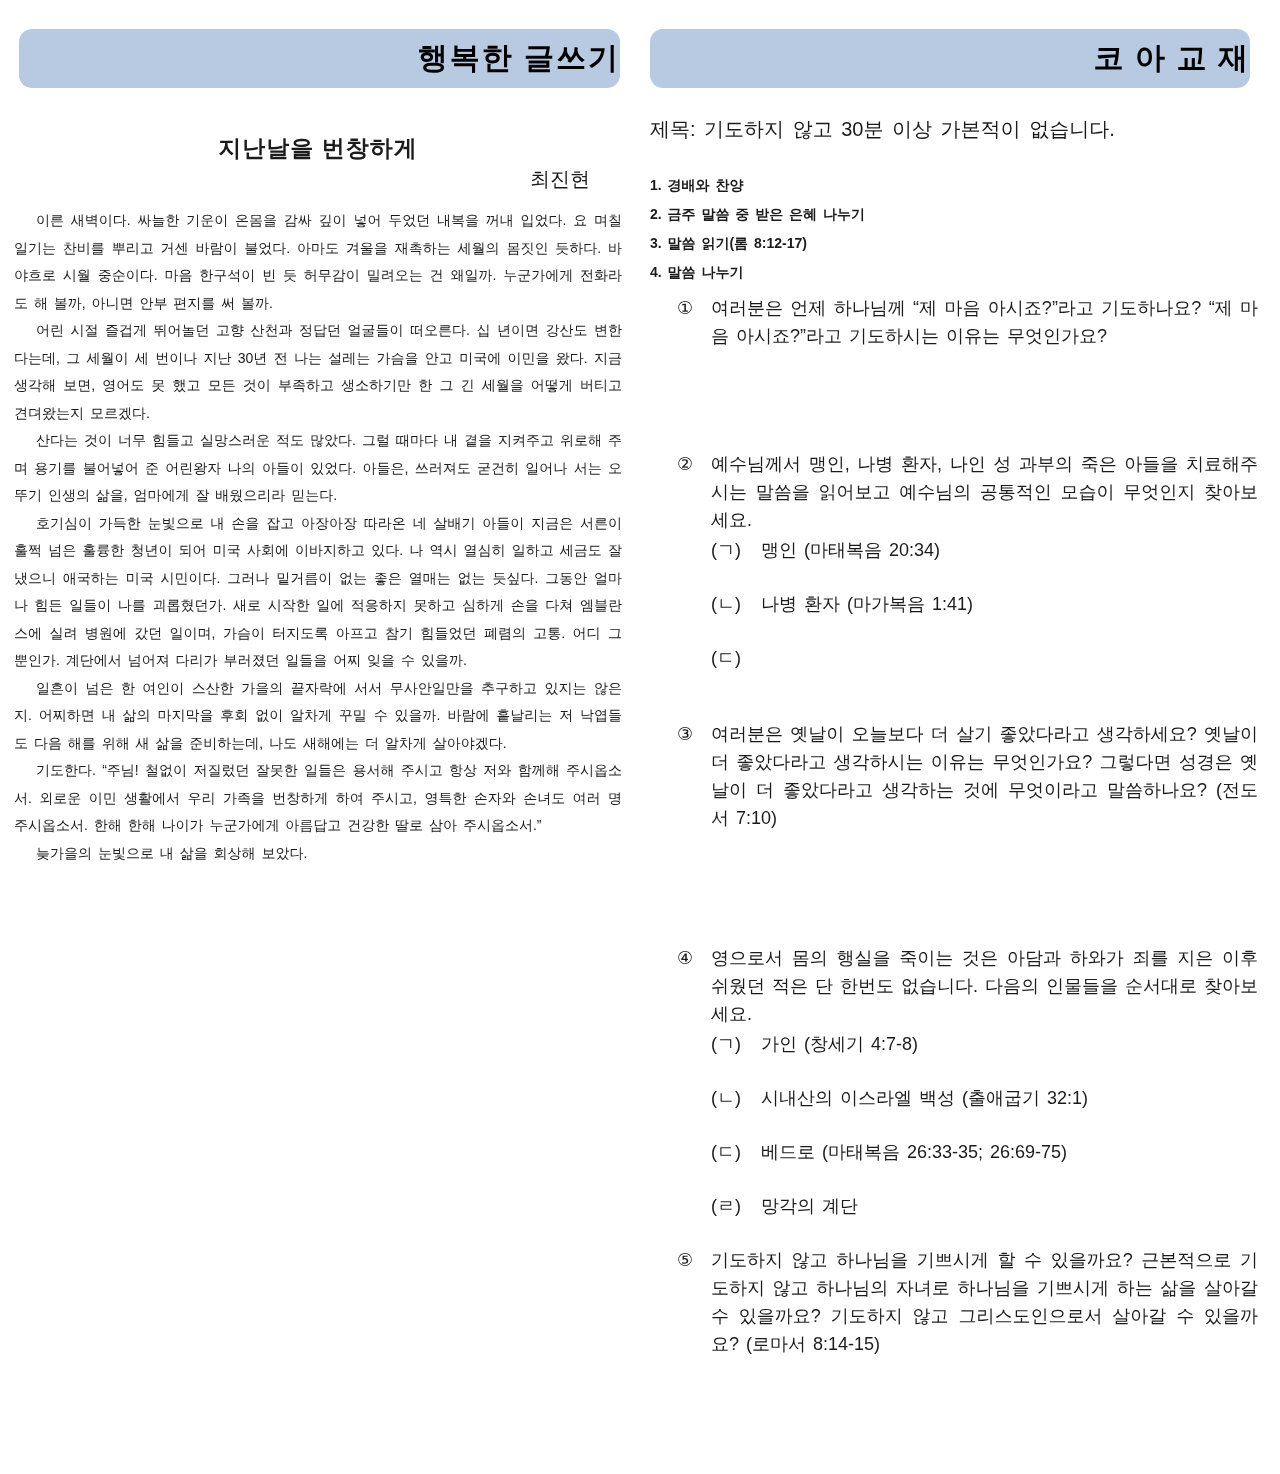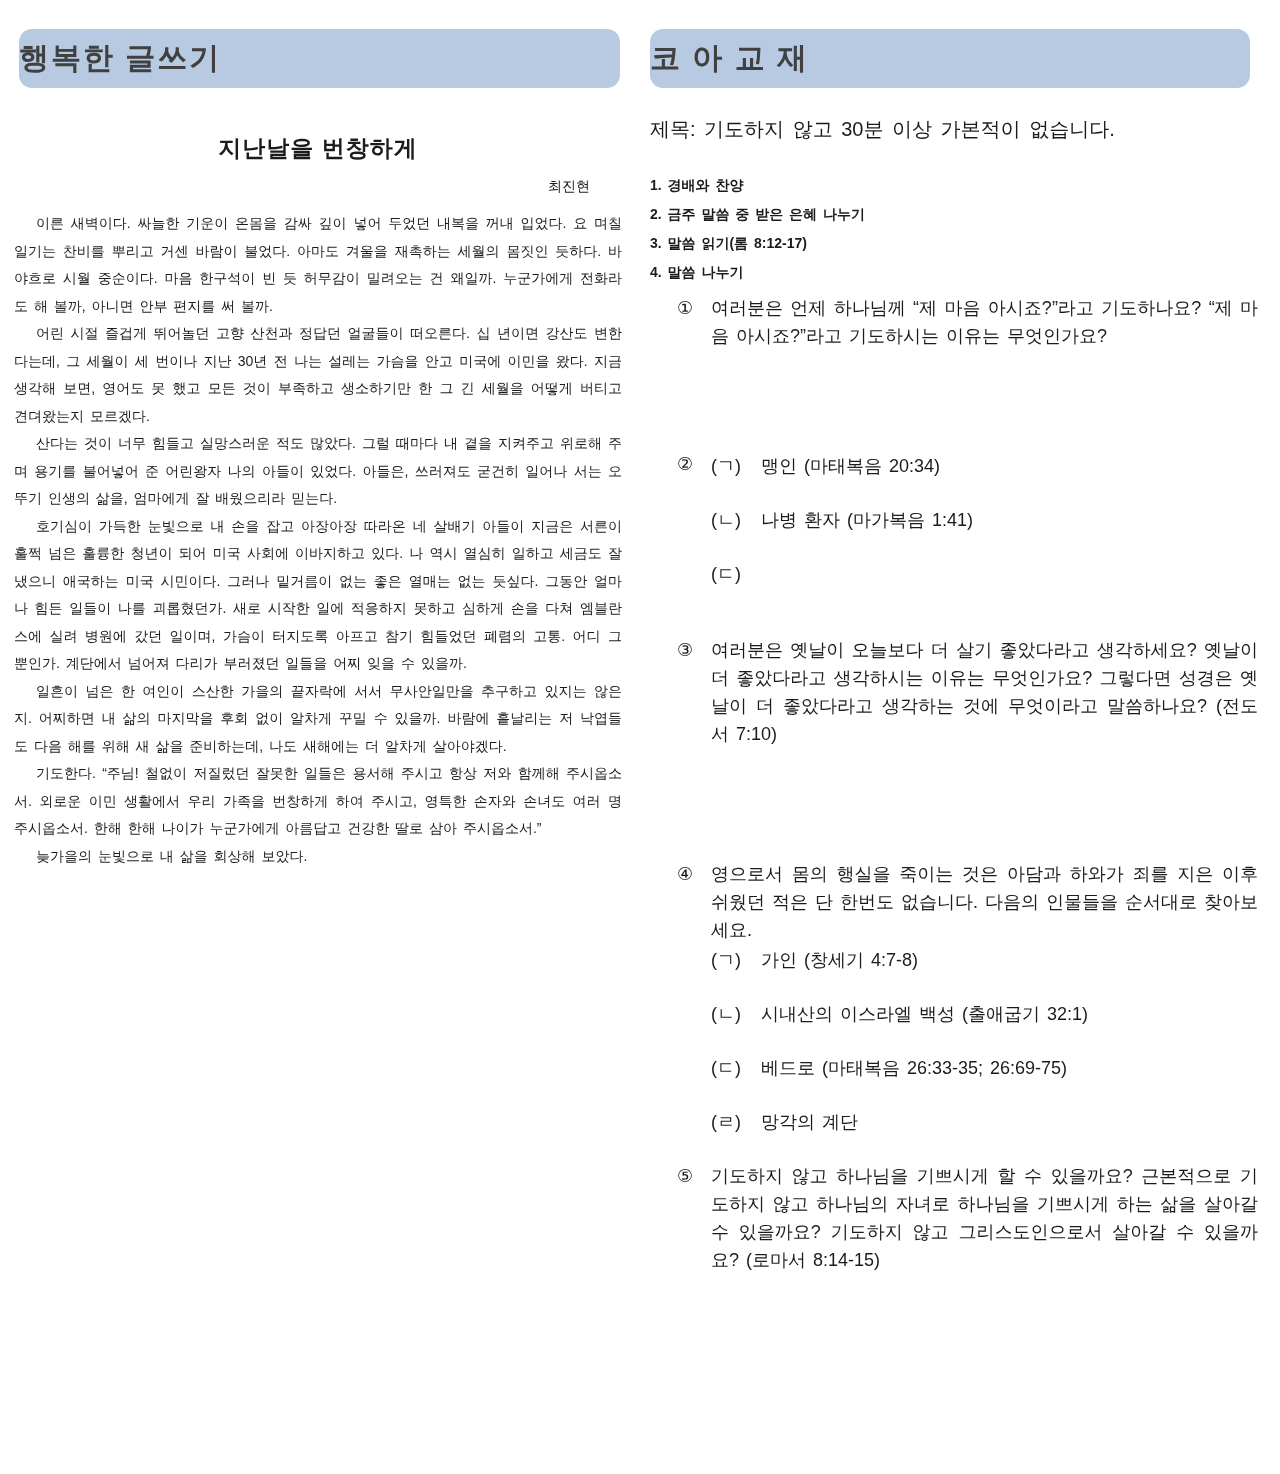--- a/index.html
+++ b/index.html
@@ -19,41 +19,41 @@
   .col { flex: none; }
   .col-left  { width: 608px; margin-left: 14px; }
   .col-right { width: 608px; margin-left: 28px; }
 
   .hdr {
     height: 59px;
     border-radius: 13px;
     background: #b8cae2;
     display: flex;
     align-items: center;
-    justify-content: flex-start;
+    justify-content: flex-end;
     font-weight: bold;
     font-size: 30px;
     letter-spacing: 2px;
-    color: #404040;
+    color: #000000;
   }
   .col-left .hdr { margin-left: 5px; width: 601px; }
-  .col-right .hdr { width: 600px; }
+  .col-right .hdr { width: 600px; font-family: Liberation Serif, serif; }
 
   .essay-title {
     margin: 45px 0 0 0;
     text-align: center;
     font-size: 23px;
     font-weight: bold;
     letter-spacing: 1px;
   }
   .essay-author {
-    margin-top: 14px;
+    margin-top: 2px;
     text-align: right;
     padding-right: 32px;
-    font-size: 14px;
+    font-size: 20px;
   }
   .essay-body {
     margin-top: 14px;
     font-size: 14px;
     line-height: 27.5px;
     text-align: justify;
     word-spacing: 2px;
   }
   .essay-body p {
     margin: 0;
@@ -133,20 +133,21 @@
     <div class="questions">
 
       <div class="q q1">
         <span class="qn">①</span>
         <div class="qb">여러분은 언제 하나님께 “제 마음 아시죠?”라고 기도하나요? “제 마음 아시죠?”라고 기도하시는 이유는 무엇인가요?</div>
       </div>
 
       <div class="q q2">
         <span class="qn">②</span>
         <div class="qb">
+          <div>예수님께서 맹인, 나병 환자, 나인 성 과부의 죽은 아들을 치료해주시는 말씀을 읽어보고 예수님의 공통적인 모습이 무엇인지 찾아보세요.</div>
           <div class="sub sub-first">
             <span class="sm">(ㄱ)</span>
             <span>맹인 (마태복음 20:34)</span>
           </div>
           <div class="sub sub-gap">
             <span class="sm">(ㄴ)</span>
             <span>나병 환자 (마가복음 1:41)</span>
           </div>
           <div class="sub sub-gap">
             <span class="sm">(ㄷ)</span>

